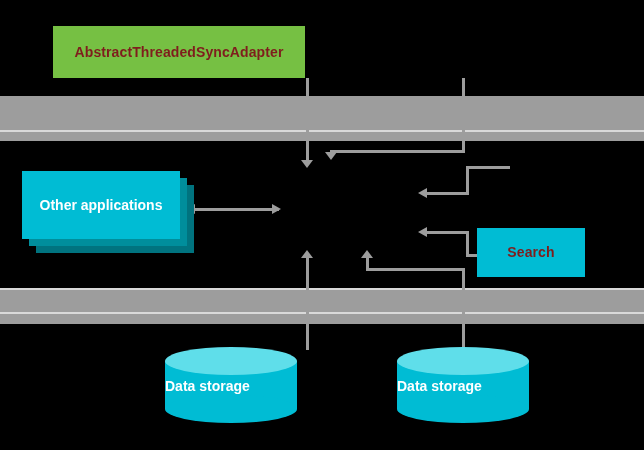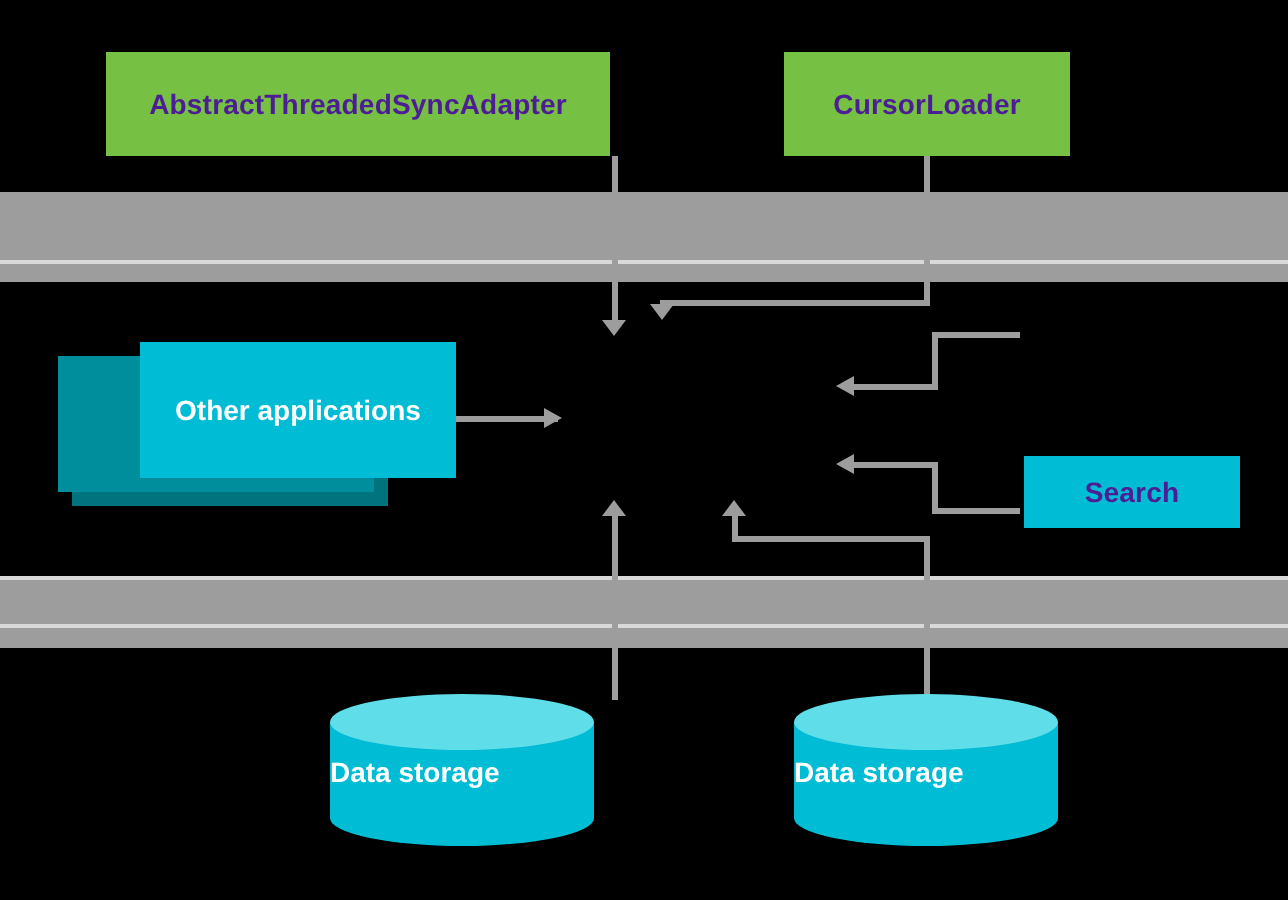--- a/index.html
+++ b/index.html
@@ -5,32 +5,32 @@
   html,body{margin:0;padding:0;background:#000;}
   body{width:644px;height:450px;overflow:hidden;font-family:"Liberation Sans",sans-serif;}
   #stage{position:relative;width:644px;height:450px;background:#000;}
 
   
   .band{position:absolute;background:#9d9d9d;}
   .band-hairline{position:absolute;background:#d9d9d9;}
 
   
   .box{position:absolute;display:flex;align-items:center;justify-content:center;
-       color:#4c1d95;font-size:14px;font-weight:bold;letter-spacing:.1px;text-align:center;
+       color:#7f1d1d;font-size:14px;font-weight:bold;letter-spacing:.1px;text-align:center;
        line-height:1.15;}
   .box.green{background:#76c043;}
   .box.cyan{background:#00bcd4;}
 
   
   .stack{position:absolute;}
   .stack .card{position:absolute;}
   .stack .card.back2{background:#00737f;}
   .stack .card.back1{background:#008e9c;}
   .stack .card.front{background:#00bcd4;display:flex;align-items:center;justify-content:center;
-      color:#fff;font-size:14px;font-weight:bold;margin-left:48px;}
+      color:#fff;font-size:14px;font-weight:bold;}
 
   
   .cyl{position:absolute;}
   .cyl .body{position:absolute;left:0;background:#00bcd4;}
   .cyl .top{position:absolute;left:0;top:0;background:#5fdeea;border-radius:50%;}
   .cyl .bottomcap{position:absolute;left:0;background:#00bcd4;border-radius:50%;}
   .cyl .lbl{position:absolute;left:0;width:100%;text-align:left;color:#fff;
             font-size:14px;font-weight:bold;}
 
   
@@ -82,35 +82,32 @@
 
   <div class="ln" style="left:462px;top:270px;width:3px;height:80px;"></div>
   <div class="ln" style="left:366px;top:268px;width:99px;height:3px;"></div>
   <div class="ln" style="left:366px;top:258px;width:3px;height:12px;"></div>
   <div class="ah up" style="left:361px;top:250px;"></div>
 
   <div class="box green" style="left:53px;top:26px;width:252px;height:52px;">
     <span>AbstractThreadedSyncAdapter</span>
   </div>
 
-  <div class="box green" style="left:392px;top:26px;width:143px;height:52px;">
-    <span>CursorLoader</span>
-  </div>
 
   <div class="stack" style="left:22px;top:171px;width:180px;height:80px;">
     <div class="card back2" style="left:14px;top:14px;width:158px;height:68px;"></div>
     <div class="card back1" style="left:7px;top:7px;width:158px;height:68px;"></div>
     <div class="card front" style="left:0;top:0;width:158px;height:68px;">
       <span>Other applications</span>
     </div>
   </div>
 
 
 
-  <div class="box cyan" style="left:512px;top:228px;width:108px;height:36px;">
+  <div class="box cyan" style="left:477px;top:228px;width:108px;height:49px;">
     <span>Search</span>
   </div>
 
   <div class="cyl" style="left:165px;top:347px;width:132px;height:76px;">
     <div class="body" style="top:14px;width:132px;height:48px;"></div>
     <div class="bottomcap" style="top:48px;width:132px;height:28px;"></div>
     <div class="top" style="width:132px;height:28px;"></div>
     <div class="lbl" style="top:31px;">Data storage</div>
   </div>
 

